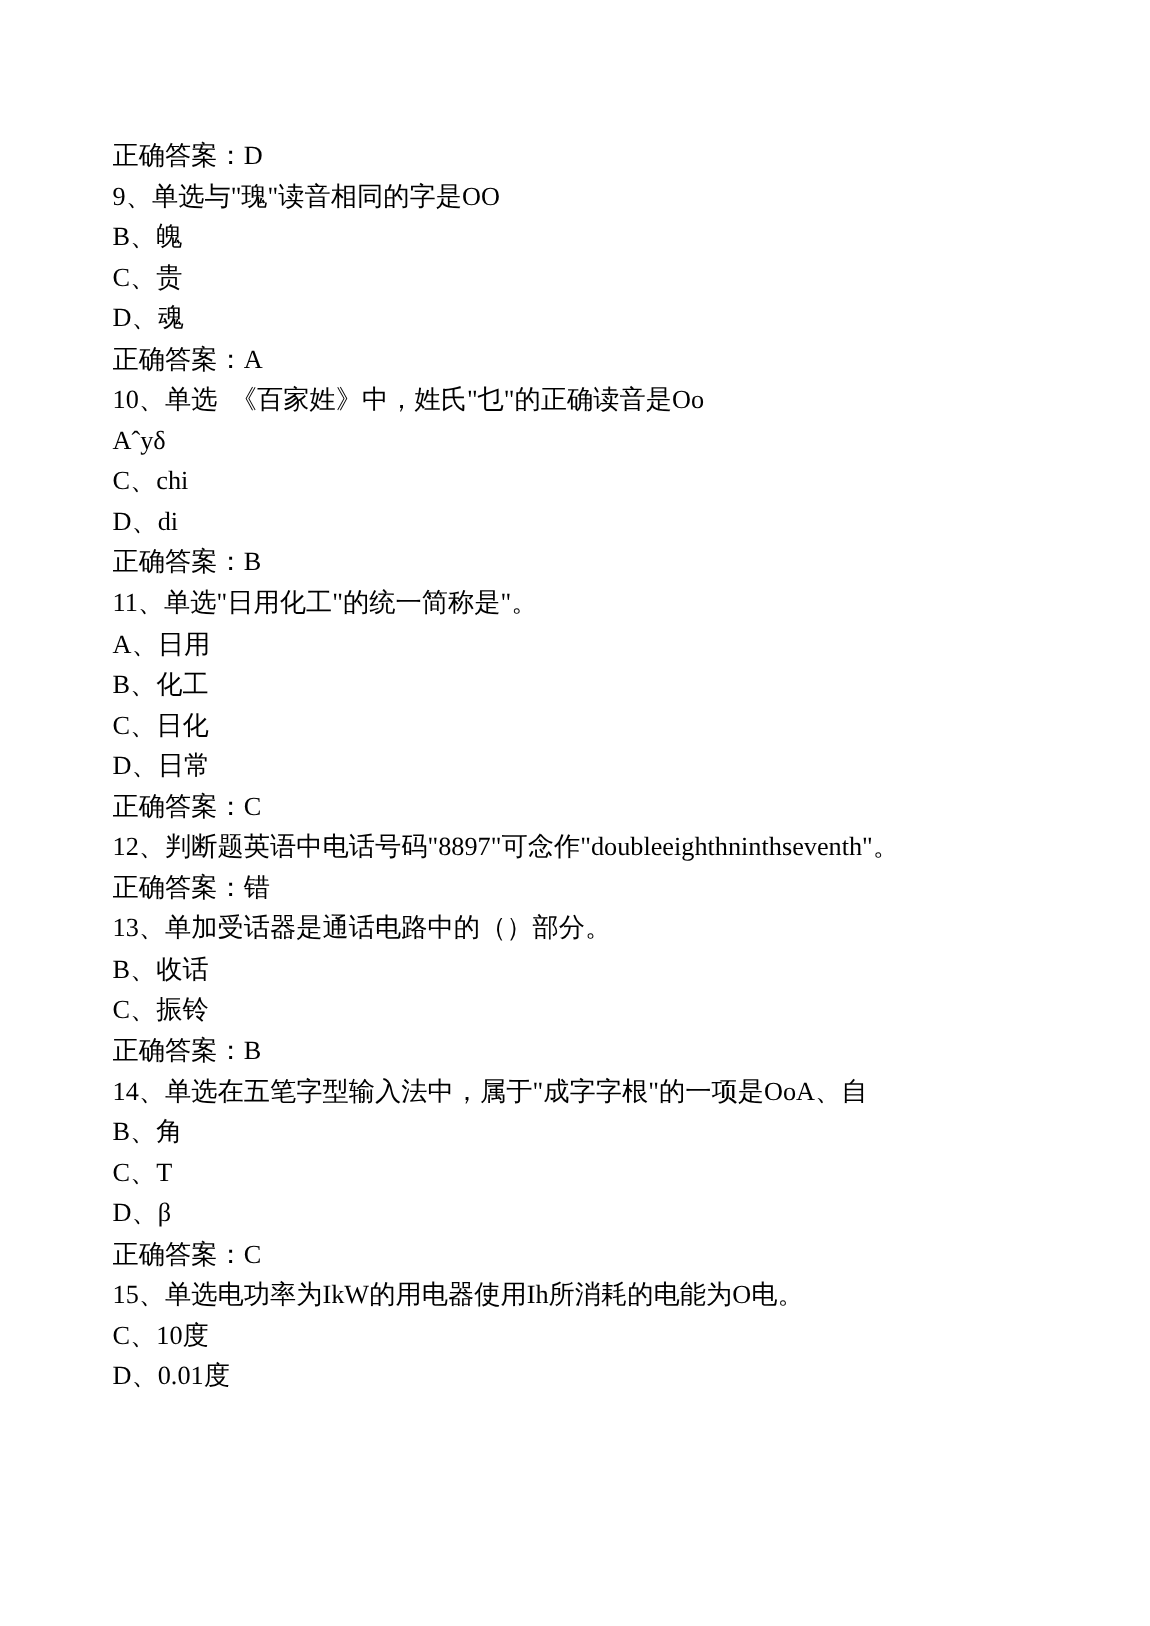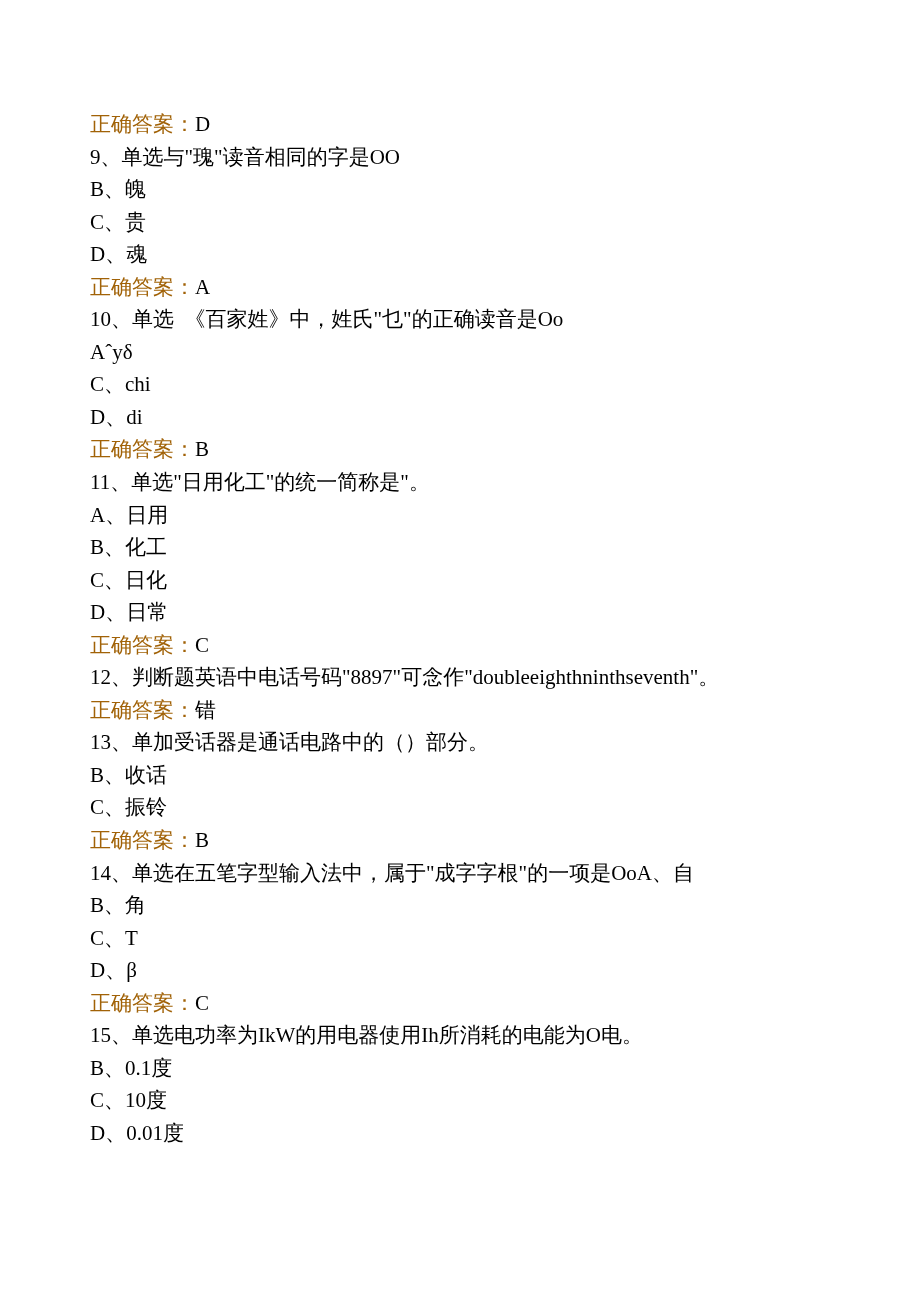--- a/index.html
+++ b/index.html
@@ -14,21 +14,21 @@
   .page {
     width: 920px;
     min-height: 1301px;
     padding: 108px 90px 60px 90px;
     box-sizing: border-box;
   }
   .line {
     white-space: pre-wrap;
   }
   .answer-label {
-    color: #a16207;
+    color: #000000;
   }
 </style>
 </head>
 <body>
 
 <div class="page">
 
   <div class="line"><span class="answer-label">正确答案：</span><span>D</span></div>
 
   <div class="line">9、单选与"瑰"读音相同的字是OO</div>
@@ -58,17 +58,16 @@
   <div class="line">C、振铃</div>
   <div class="line"><span class="answer-label">正确答案：</span><span>B</span></div>
 
   <div class="line">14、单选在五笔字型输入法中，属于"成字字根"的一项是OoA、自</div>
   <div class="line">B、角</div>
   <div class="line">C、T</div>
   <div class="line">D、β</div>
   <div class="line"><span class="answer-label">正确答案：</span><span>C</span></div>
 
   <div class="line">15、单选电功率为IkW的用电器使用Ih所消耗的电能为O电。</div>
-  <div class="line">B、0.1度</div>
   <div class="line">C、10度</div>
   <div class="line">D、0.01度</div>
 
 </div>
 
 </body></html>

